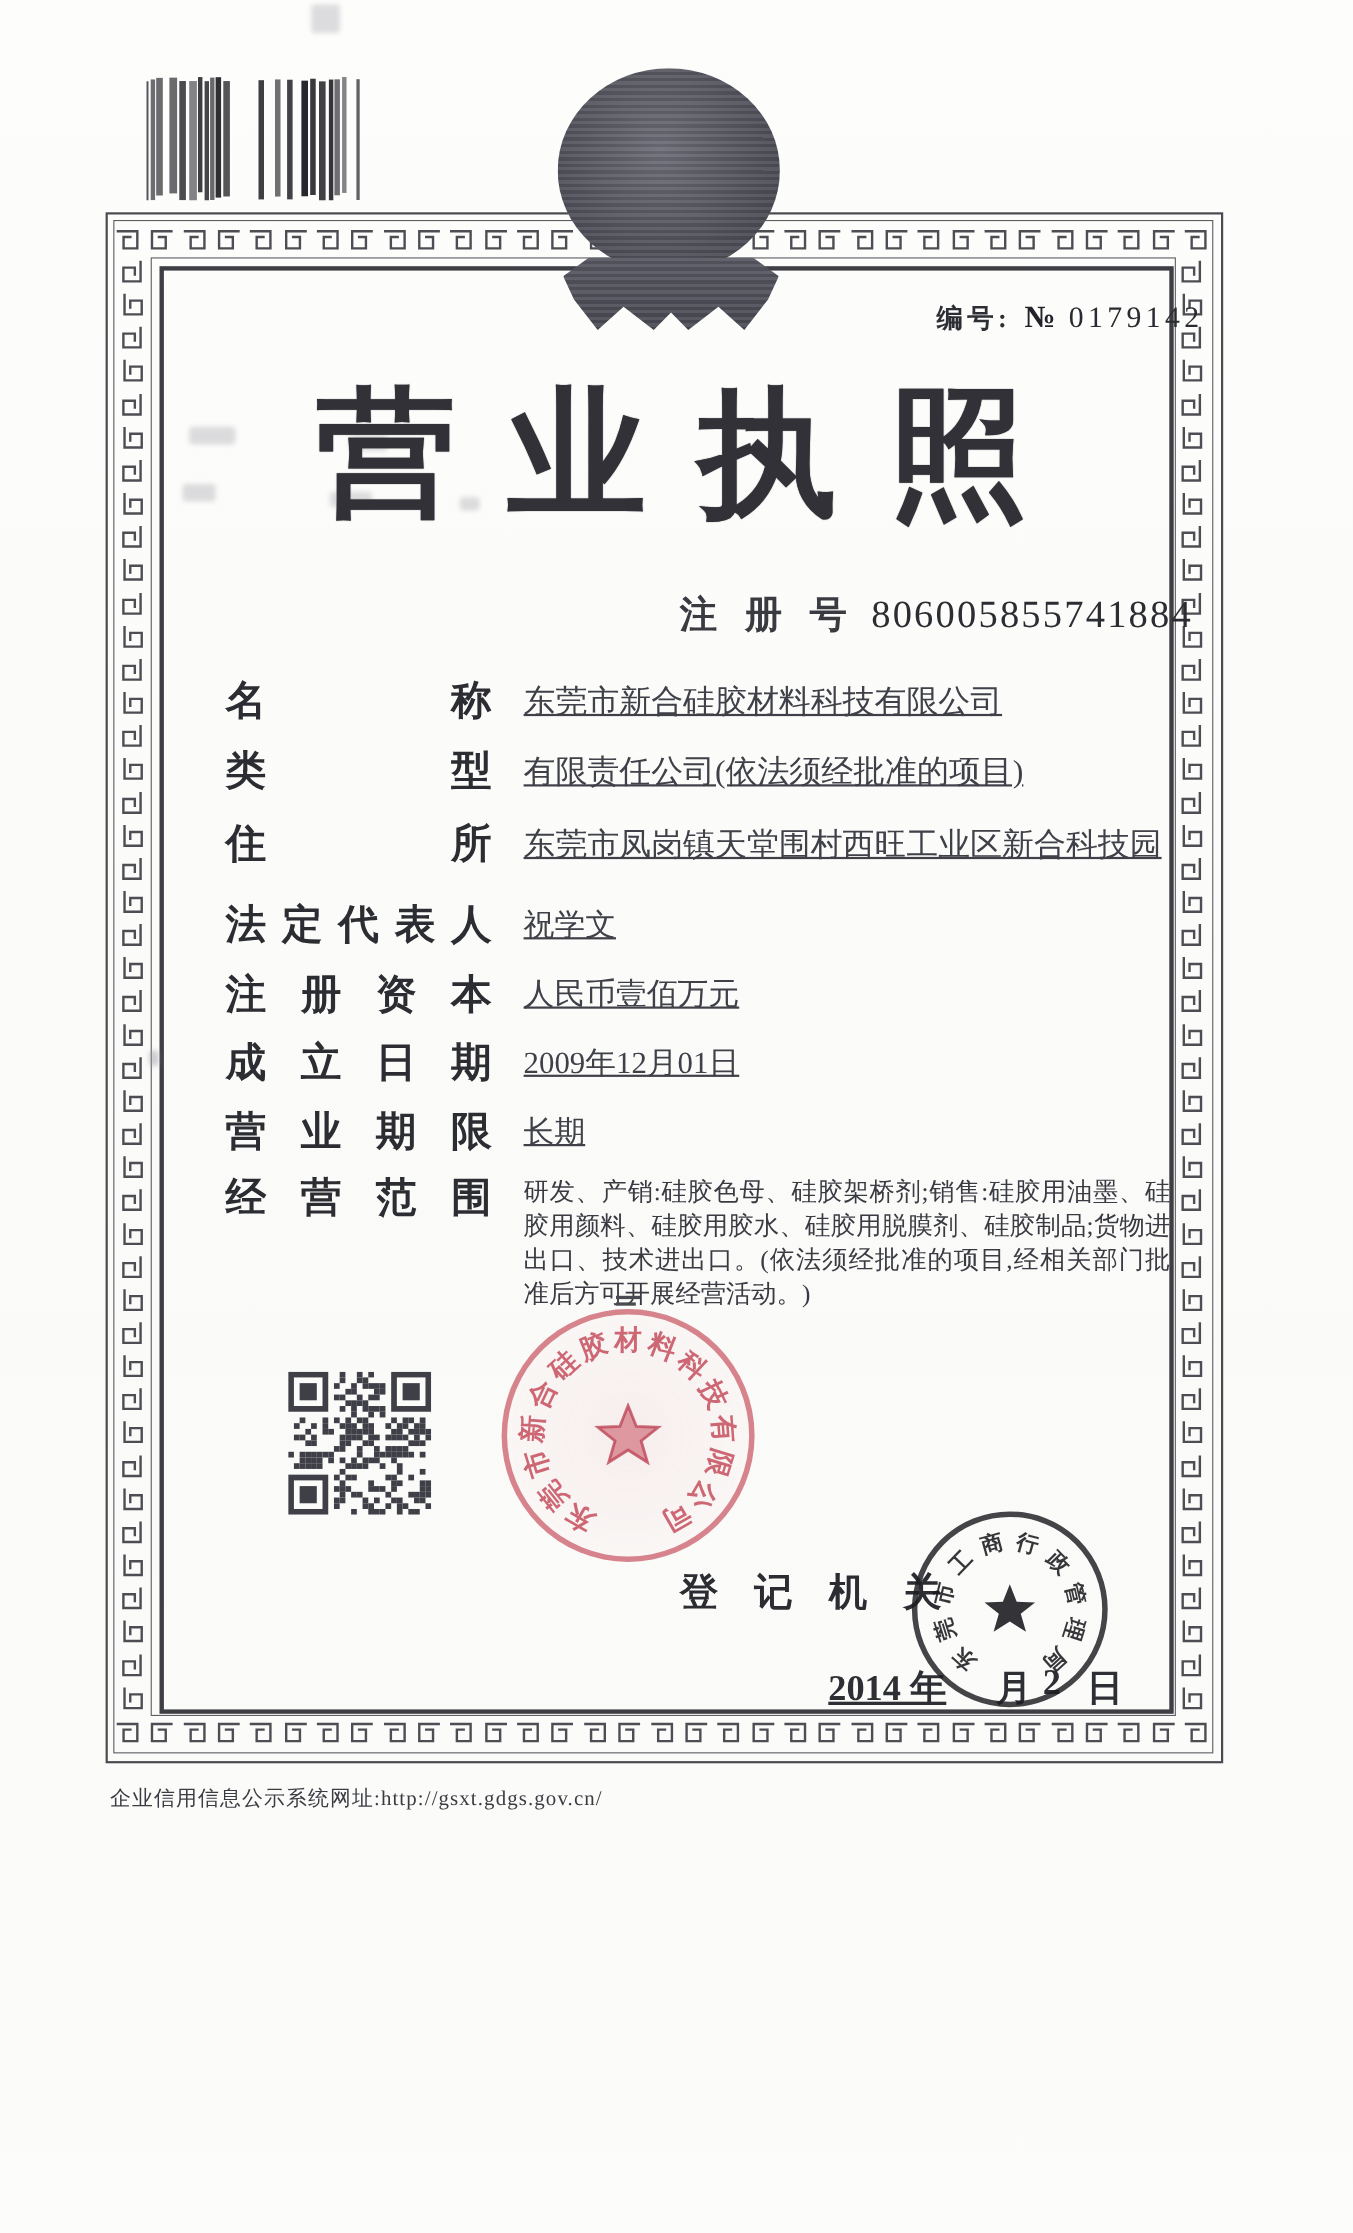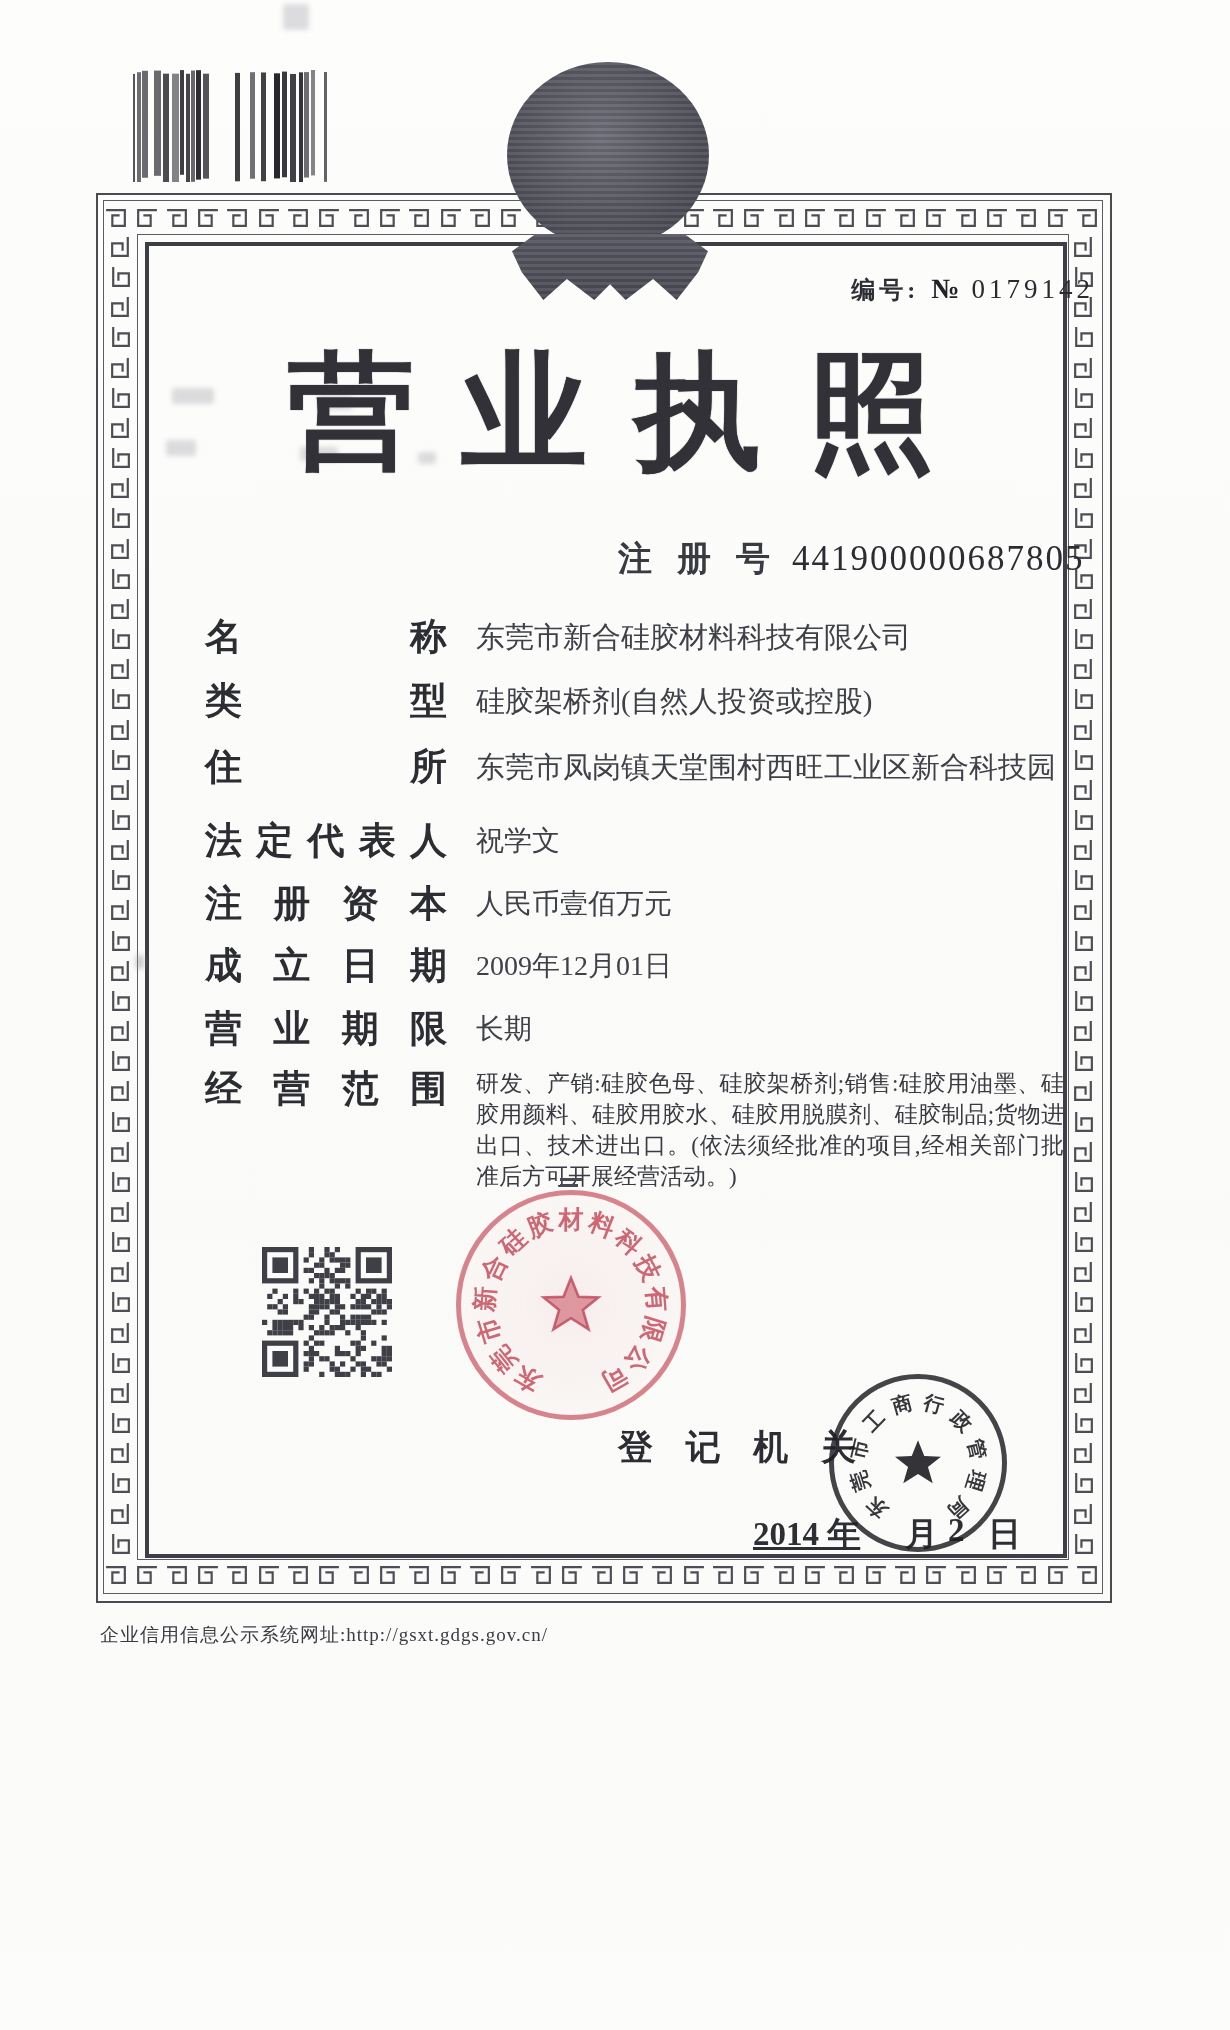--- a/index.html
+++ b/index.html
@@ -53,21 +53,21 @@
     text-shadow:0 0 1px #44444a;
   }
   
   .regno-row{position:absolute;left:618px;top:536px;display:flex;align-items:baseline;z-index:4;}
   .regno-label{width:152px;display:flex;justify-content:space-between;font-size:34px;color:#3a3b41;font-weight:600;}
   .regno-value{margin-left:22px;font-size:35px;letter-spacing:2px;color:#2c2d33;}
   
   .frow{position:absolute;left:205px;z-index:4;}
   .flabel{position:absolute;left:0;top:0;width:242px;display:flex;justify-content:space-between;
           font-size:37px;font-weight:700;color:#2c2d33;}
-  .fvalue{position:absolute;left:271px;top:6px;width:592px;font-size:29px;color:#3f4048;white-space:nowrap;}
+  .fvalue{position:absolute;left:271px;top:6px;width:592px;font-size:29px;color:#3f4048;white-space:nowrap;text-decoration:underline;}
   .fvalue.small{font-size:28px;}
   .scope-value{position:absolute;left:271px;top:4px;width:588px;font-size:23px;line-height:31px;
                color:#3a3b42;white-space:normal;text-align:justify;}
   
   .registrar{position:absolute;left:618px;top:1424px;width:238px;display:flex;justify-content:space-between;
              font-size:35px;font-weight:700;color:#2c2d33;z-index:4;}
   .date-seg{position:absolute;font-size:33px;font-weight:600;color:#2e2f35;z-index:4;}
   
   .seal{position:absolute;border-radius:50%;z-index:6;}
   .seal .arc-char{position:absolute;font-weight:700;line-height:1;}
@@ -607,36 +607,36 @@
       <span>执</span>
       <span>照</span>
     </div>
 
   <div class="regno-row">
     <span class="regno-label spread">
         <span>注</span>
         <span>册</span>
         <span>号</span>
       </span>
-    <span class="regno-value">441900000687805</span>
+    <span class="regno-value">806005855741884</span>
   </div>
 
   <div class="frow" style="top:612px;">
     <div class="flabel spread">
         <span>名</span>
         <span>称</span>
       </div>
     <div class="fvalue">东莞市新合硅胶材料科技有限公司</div>
   </div>
   <div class="frow" style="top:676px;">
     <div class="flabel spread">
         <span>类</span>
         <span>型</span>
       </div>
-    <div class="fvalue">硅胶架桥剂(自然人投资或控股)</div>
+    <div class="fvalue">有限责任公司(依法须经批准的项目)</div>
   </div>
   <div class="frow" style="top:742px;">
     <div class="flabel spread">
         <span>住</span>
         <span>所</span>
       </div>
     <div class="fvalue">东莞市凤岗镇天堂围村西旺工业区新合科技园</div>
   </div>
   <div class="frow" style="top:816px;">
     <div class="flabel spread">

